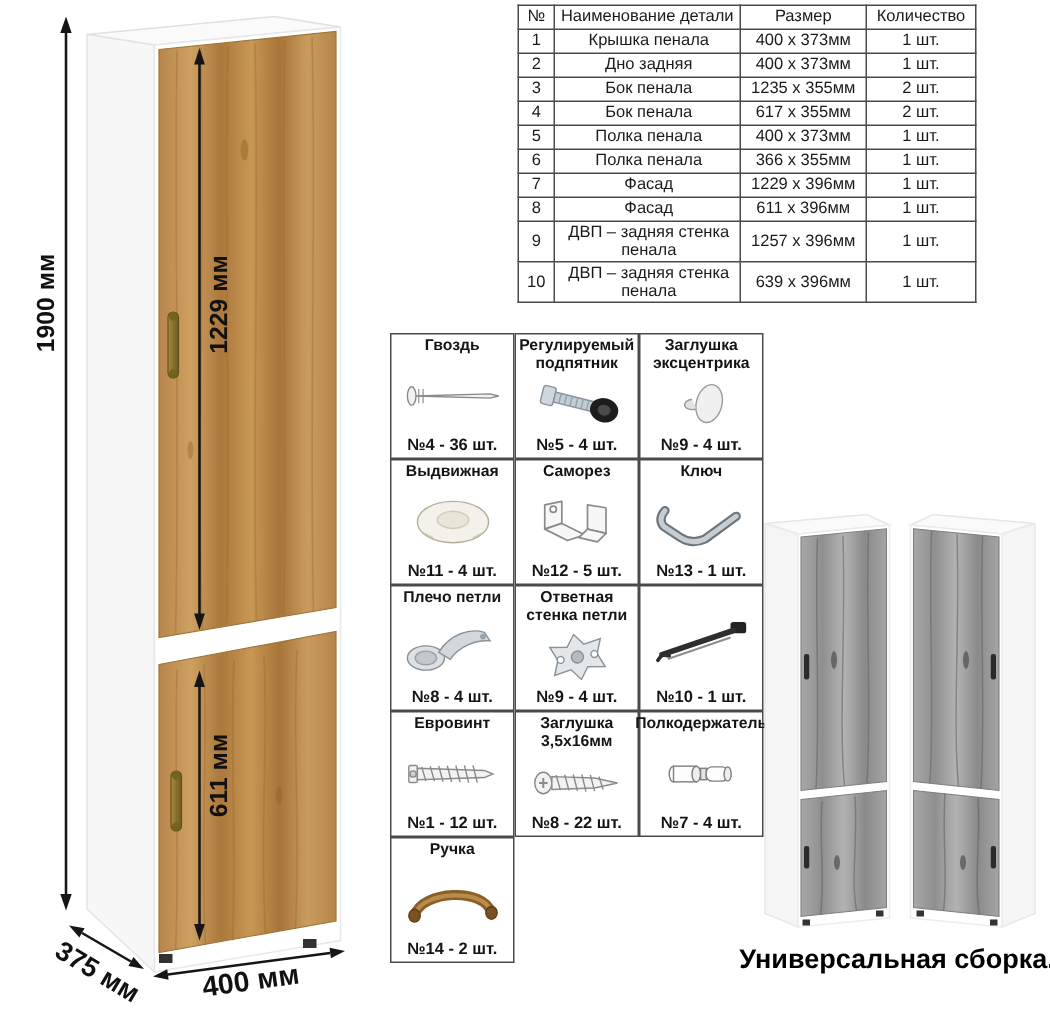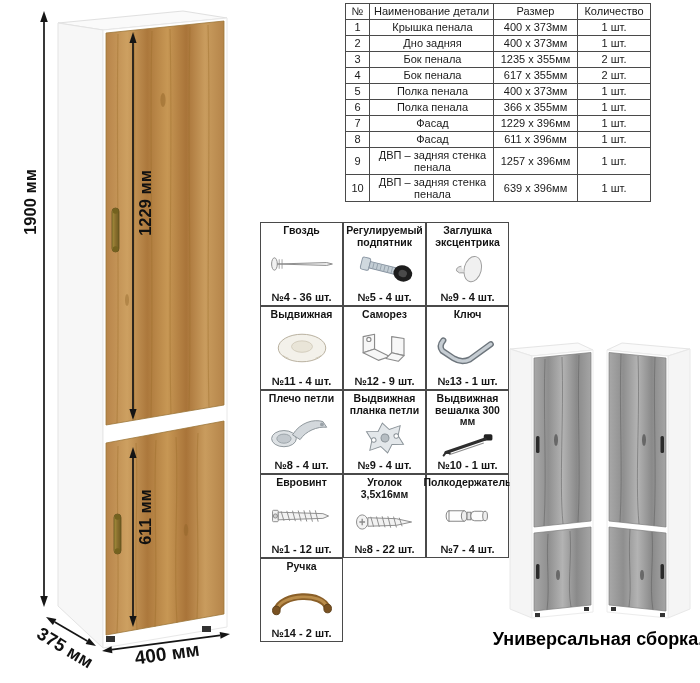--- a/index.html
+++ b/index.html
@@ -272,21 +272,21 @@
           <svg viewBox="0 0 80 40">
             <g fill="#f7f7f7" stroke="#8b8b8b" stroke-width="1.2" stroke-linejoin="round">
               <path d="M17,8 L29,5.5 L29,21 L17,25 Z"></path>
               <circle cx="23" cy="11" r="2.2" fill="#fff"></circle>
               <path d="M17,25 L29,21 L45,29 L33,33 Z"></path>
               <path d="M47,8 L60,10 L60,28 L47,25 Z"></path>
               <path d="M41,31 L47,25 L60,28 L54,34 Z"></path>
             </g>
           </svg>
         </div>
-        <div class="hw-count">№12 - 9 шт.</div>
+        <div class="hw-count">№12 - 5 шт.</div>
       </div>
       <div class="hw-cell">
         <div class="hw-title">Ключ</div>
         <div class="hw-icon">
           <svg viewBox="0 0 80 40">
             <g fill="none" stroke-linecap="round">
               <path d="M14,12 q-5,6 -1,11 l12,8 q8,5 17,1 l22,-16" stroke="#6d757c" stroke-width="6.5"></path>
               <path d="M14,12 q-5,6 -1,11 l12,8 q8,5 17,1 l22,-16" stroke="#c6cdd3" stroke-width="3.5"></path>
             </g>
           </svg>
@@ -299,35 +299,34 @@
           <svg viewBox="0 0 80 40">
             <ellipse cx="21" cy="27" rx="13" ry="8.5" fill="#dde1e4" stroke="#8a9298"></ellipse>
             <ellipse cx="21" cy="27" rx="7.5" ry="4.8" fill="#c2c8cd" stroke="#9aa2a8"></ellipse>
             <path d="M30,23 C38,10 52,6 62,9 L66,15 C56,14 44,19 38,28 Z" fill="#d3d8dc" stroke="#8a9298"></path>
             <circle cx="61" cy="12" r="2" fill="#9aa2a8"></circle>
           </svg>
         </div>
         <div class="hw-count">№8 - 4 шт.</div>
       </div>
       <div class="hw-cell">
-        <div class="hw-title">Выдвижная планка петли</div>
+        <div class="hw-title">Ответная стенка петли</div>
         <div class="hw-icon">
           <svg viewBox="0 0 80 40">
             <g transform="rotate(-10 40 20)" fill="#e3e7ea" stroke="#8a9298">
               <path d="M40,4 L46,12 L58,10 L54,20 L58,30 L46,28 L40,36 L34,28 L22,30 L26,20 L22,10 L34,12 Z"></path>
               <circle cx="40" cy="20" r="4.2" fill="#b6bdc2"></circle>
               <circle cx="28" cy="20" r="2.4" fill="#fff"></circle>
               <circle cx="52" cy="20" r="2.4" fill="#fff"></circle>
             </g>
           </svg>
         </div>
         <div class="hw-count">№9 - 4 шт.</div>
       </div>
       <div class="hw-cell">
-        <div class="hw-title">Выдвижная вешалка 300 мм</div>
         <div class="hw-icon">
           <svg viewBox="0 0 80 40">
             <rect x="60" y="8" width="11" height="8" rx="2" fill="#222"></rect>
             <path d="M12,31 L62,14" stroke="#2e2e2e" stroke-width="4" stroke-linecap="round" fill="none"></path>
             <path d="M12,31 l-3,4 M12,31 l5,1" stroke="#2e2e2e" stroke-width="2.5" fill="none" stroke-linecap="round"></path>
             <path d="M16,34 L60,19" stroke="#8d8d8d" stroke-width="1.5" fill="none"></path>
           </svg>
         </div>
         <div class="hw-count">№10 - 1 шт.</div>
       </div>
@@ -339,21 +338,21 @@
               <rect x="9" y="14" width="6" height="12" rx="1"></rect>
               <circle cx="12" cy="20" r="2.2" fill="#cfcfcf"></circle>
               <path d="M15,16 L62,17.5 L68,20 L62,22.5 L15,24 Z"></path>
               <path d="M18,15 l3,10 M24,14.6 l3,10.4 M30,14.4 l3,11 M36,14.2 l3,11.4 M42,14 l3,11.8 M48,14 l3,12 M54,14 l3,12" fill="none"></path>
             </g>
           </svg>
         </div>
         <div class="hw-count">№1 - 12 шт.</div>
       </div>
       <div class="hw-cell">
-        <div class="hw-title">Уголок 3,5х16мм</div>
+        <div class="hw-title">Заглушка 3,5х16мм</div>
         <div class="hw-icon">
           <svg viewBox="0 0 80 40">
             <g fill="#f2f2f2" stroke="#8a8a8a">
               <ellipse cx="16" cy="20" rx="6" ry="7.5"></ellipse>
               <path d="M13,20 h6 M16,16.5 v7" stroke-width="1.4" fill="none"></path>
               <path d="M22,15.5 L52,16.5 L68,20 L52,23.5 L22,24.5 Z"></path>
               <path d="M25,14.5 l3,10.5 M31,14.2 l3,11 M37,14 l3,11.6 M43,14 l3,12 M49,14.3 l3,11.4 M55,15.5 l3,9" fill="none"></path>
             </g>
           </svg>
         </div>

